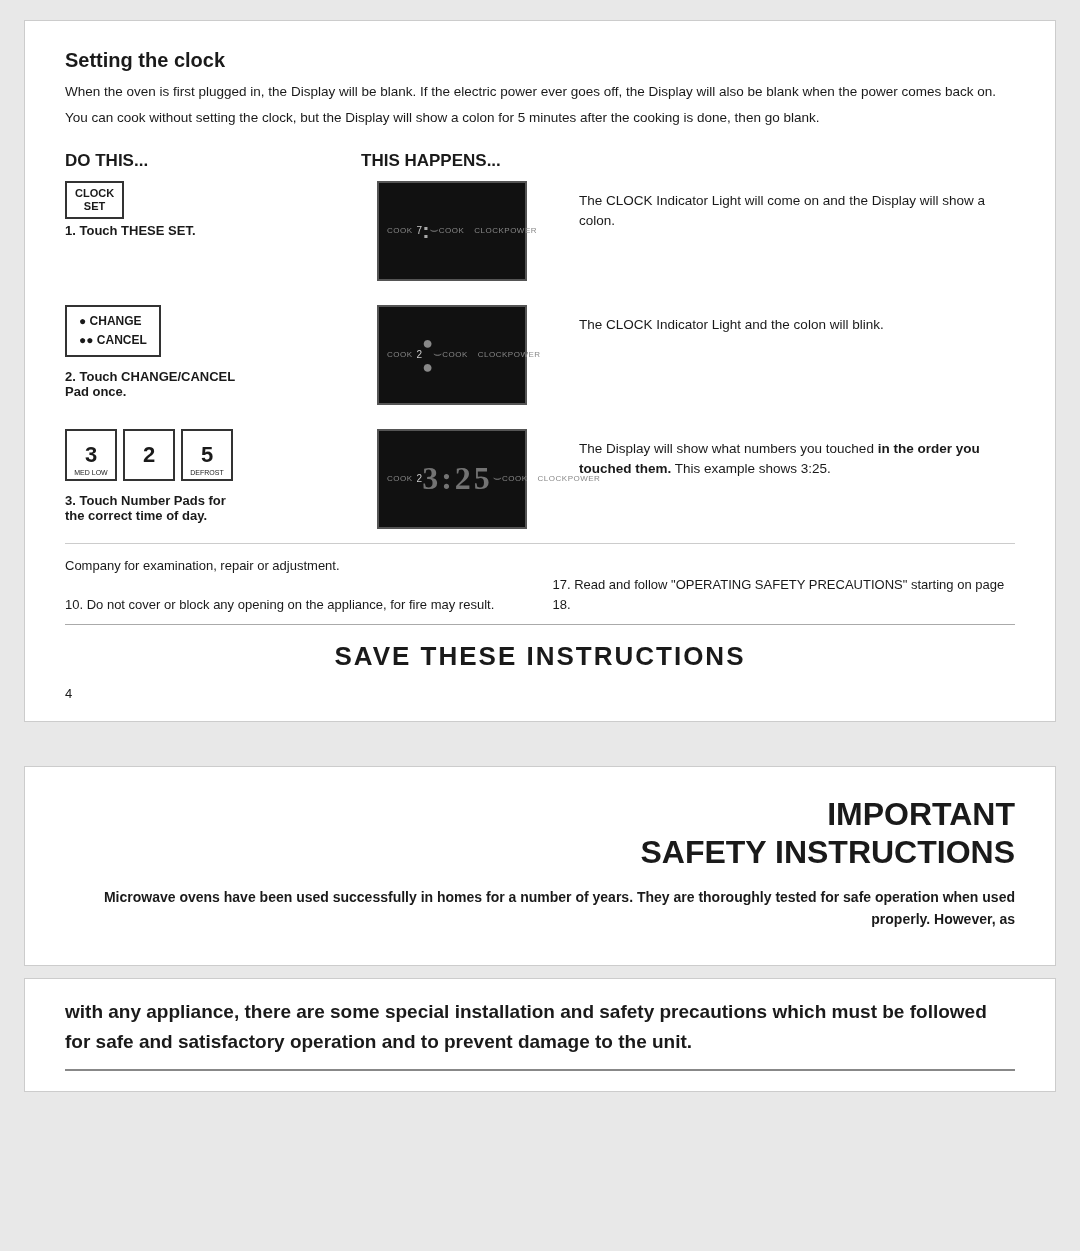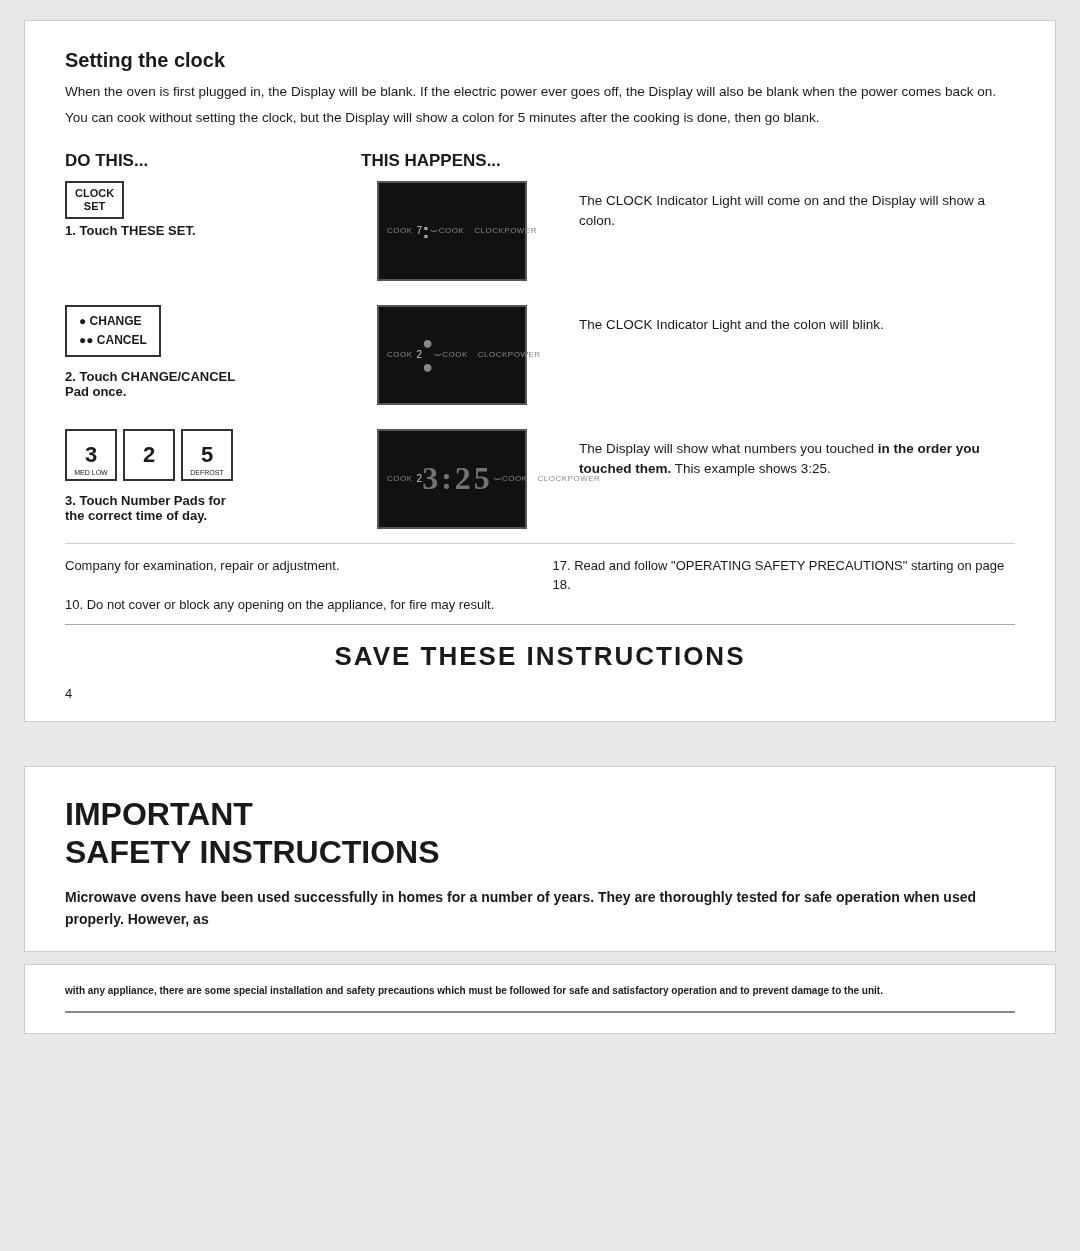--- a/index.html
+++ b/index.html
@@ -228,20 +228,21 @@
 
     
     .bottom-notes {
       display: flex;
       gap: 25px;
       border-top: 1px solid #ccc;
       padding-top: 12px;
       margin-top: 10px;
       font-size: 13px;
       line-height: 1.5;
+      align-items: flex-end;
     }
 
     .bottom-note-left {
       flex: 1;
     }
 
     .bottom-note-right {
       flex: 1;
     }
 
@@ -262,21 +263,22 @@
 
     
     .page-gap {
       height: 20px;
     }
 
     
     .safety-section {
       background: #fff;
       border: 1px solid #ccc;
-      padding: 28px 40px 20px 40px;
+      padding: 28px 40px 34px 40px;
+      text-align: right;
     }
 
     .safety-title {
       font-size: 32px;
       font-weight: bold;
       line-height: 1.2;
       font-family: Arial Black, Arial, sans-serif;
       margin-bottom: 14px;
     }
 
@@ -287,21 +289,21 @@
     }
 
     
     .third-section {
       background: #fff;
       border: 1px solid #ccc;
       padding: 18px 40px 20px 40px;
     }
 
     .third-text {
-      font-size: 10px;
+      font-size: 19px;
       line-height: 1.6;
       font-weight: bold;
     }
 
     
     .bottom-line {
       border-top: 2px solid #888;
       margin-top: 12px;
     }
   </style>

